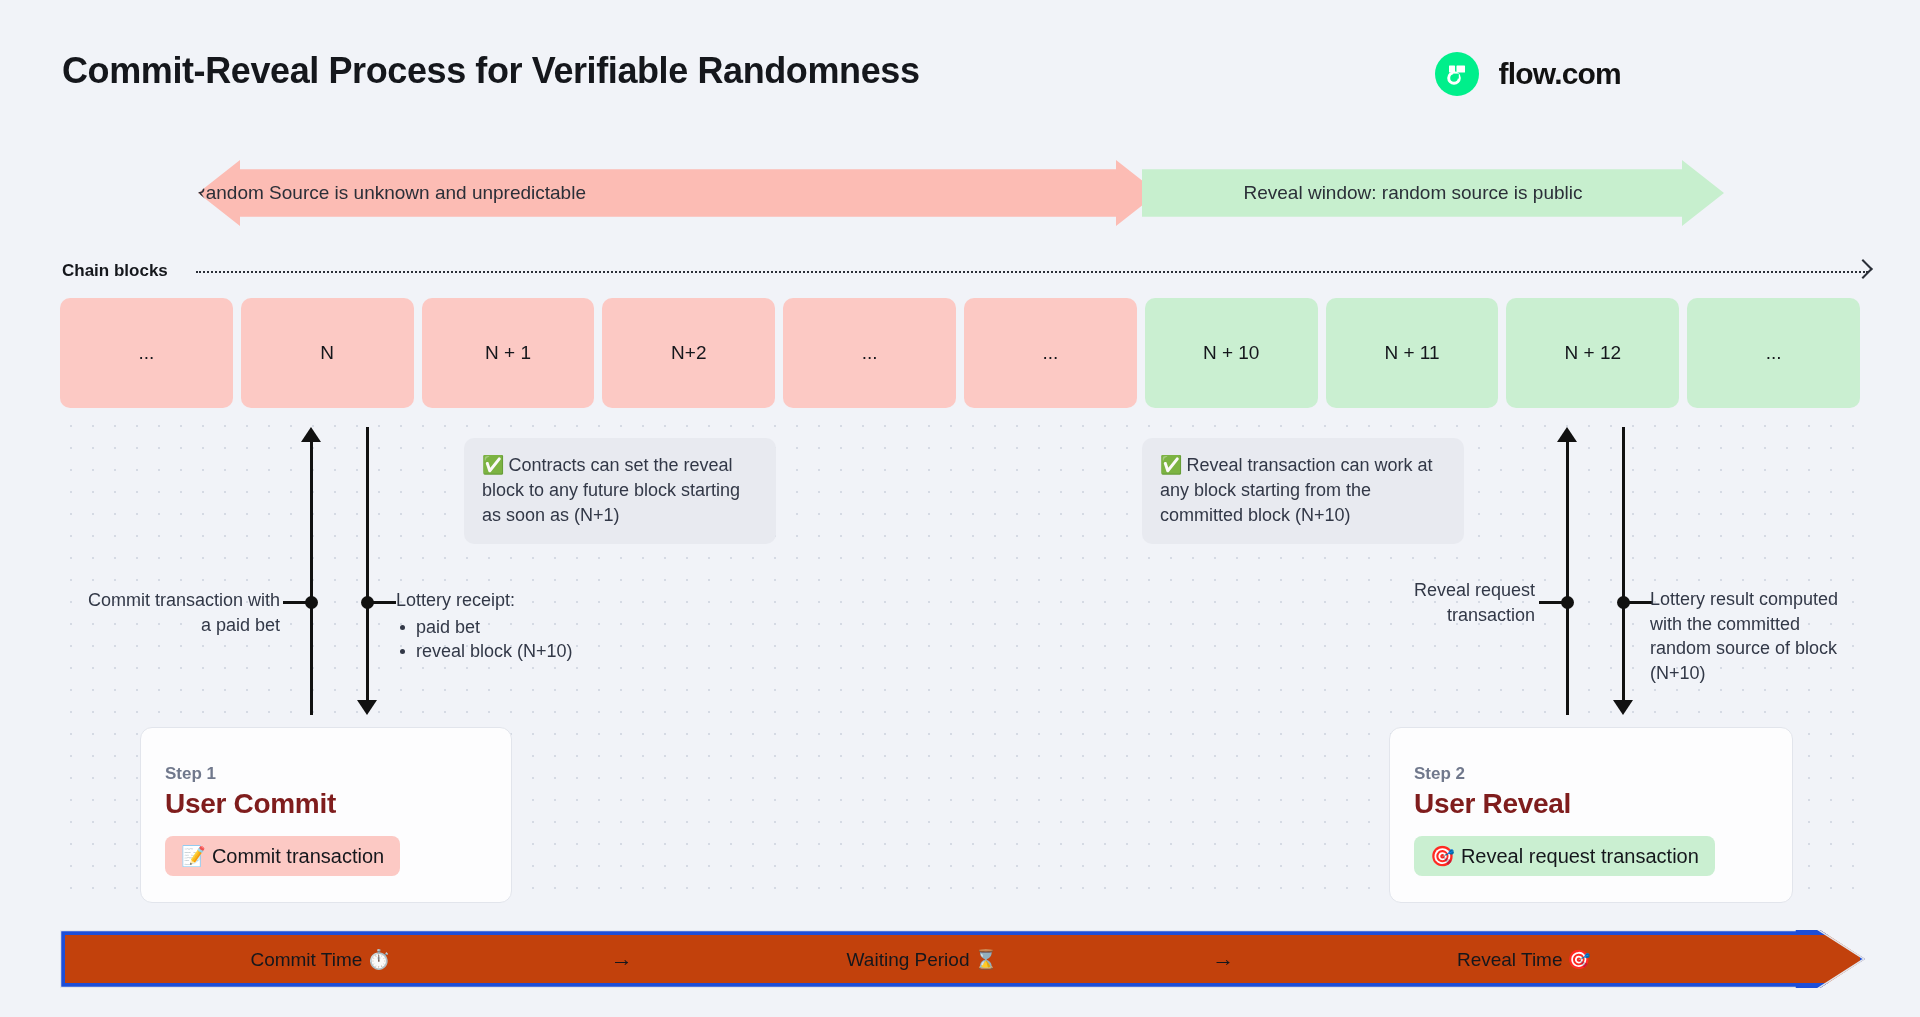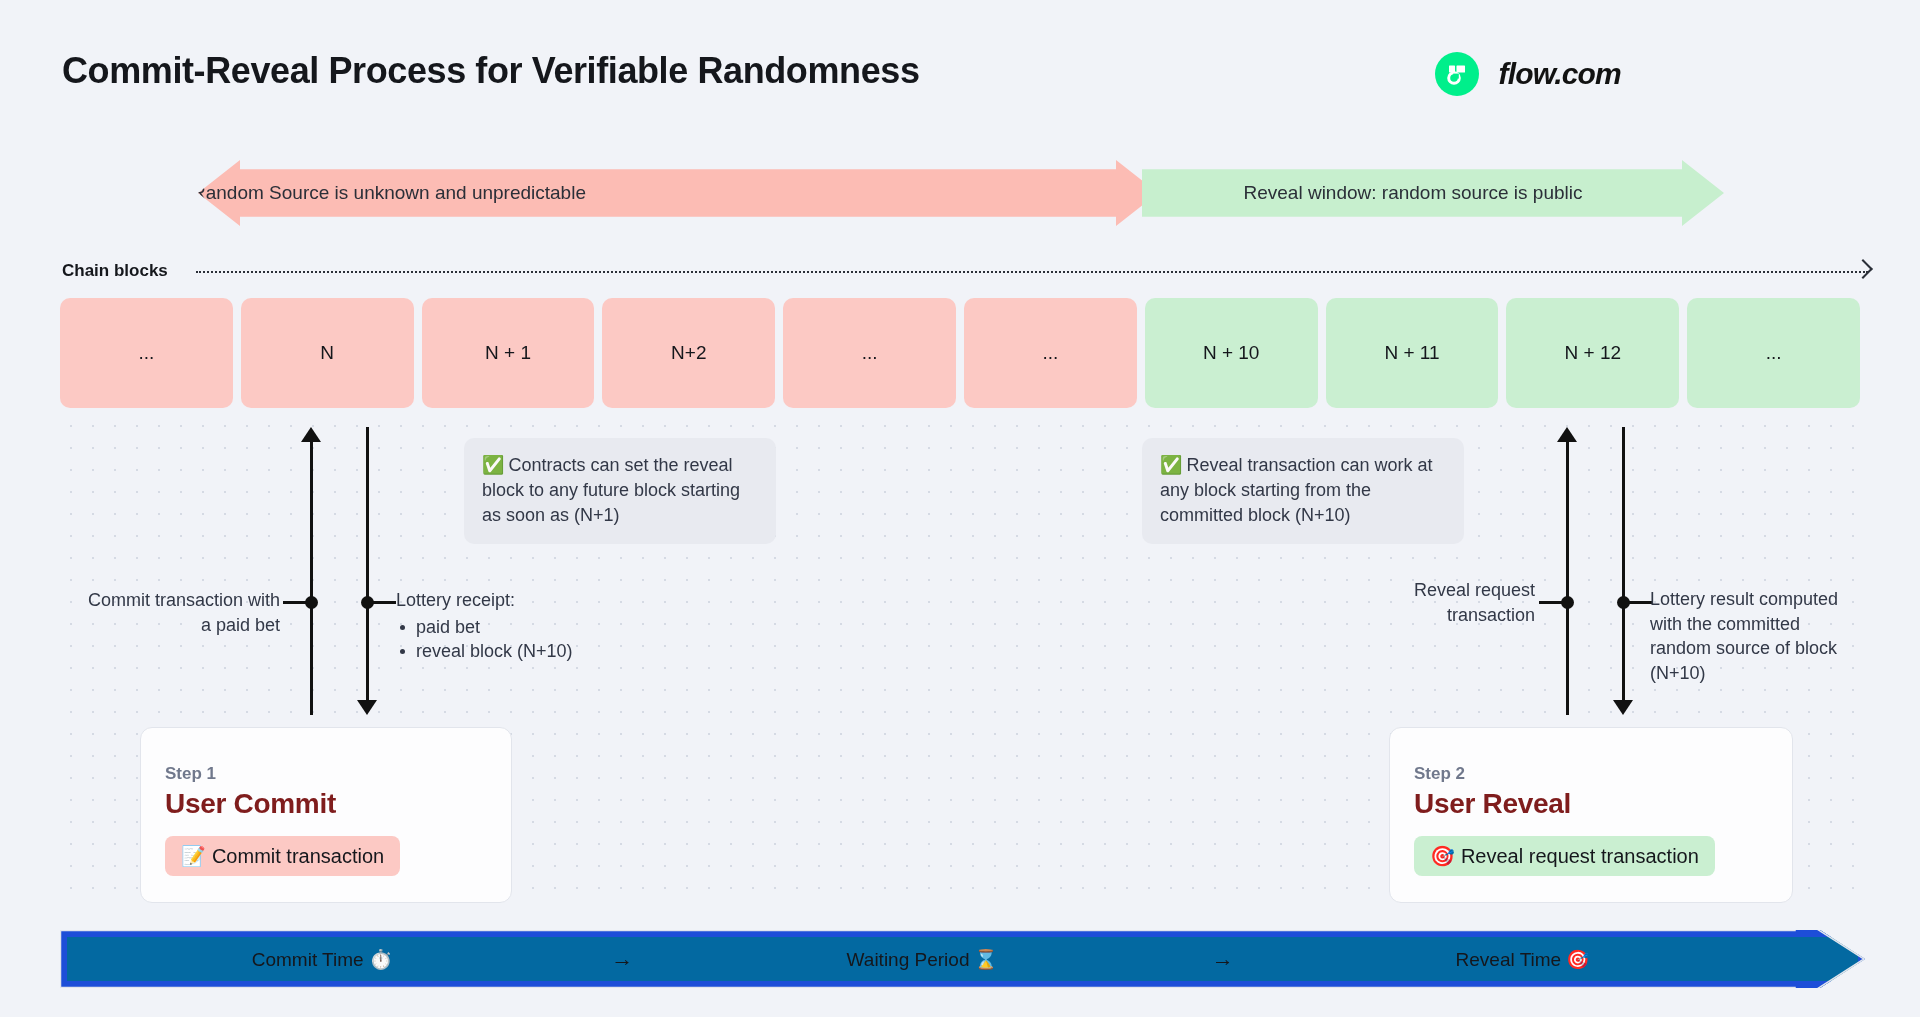--- a/index.html
+++ b/index.html
@@ -31,21 +31,20 @@
     white-space: nowrap;
   }
 
   .brand {
     position: absolute;
     right: 55px;
     top: 52px;
     display: flex;
     align-items: center;
     gap: 20px;
-    font-style: italic;
   }
   .brand-mark {
     width: 44px; height: 44px;
     border-radius: 50%;
     background: #00EF8B;
     display: flex; align-items: center; justify-content: center;
   }
   .brand-name {
     font-size: 30px;
     font-weight: bold;
@@ -218,22 +217,22 @@
   }
   .step-pill.red   { background: #FCC9C4; }
   .step-pill.green { background: #CAEFD1; }
   .step-pill .emoji { margin-right: 6px; }
 
   
   .timeline {
     position: absolute;
     left: 60px; top: 930px;
     width: 1805px; height: 58px;
-    background: #0369a1;
-    border: 7px solid #1d4ed8;
+    background: #c2410c;
+    border: 5px solid #1d4ed8;
     clip-path: polygon(0 0, calc(100% - 70px) 0, calc(100% - 70px) -28%,
                        100% 50%, calc(100% - 70px) 128%,
                        calc(100% - 70px) 100%, 0 100%);
     display: flex; align-items: center;
   }
   .timeline-seg {
     flex: 1;
     text-align: center;
     font-size: 19px;
     color: #15171C;

